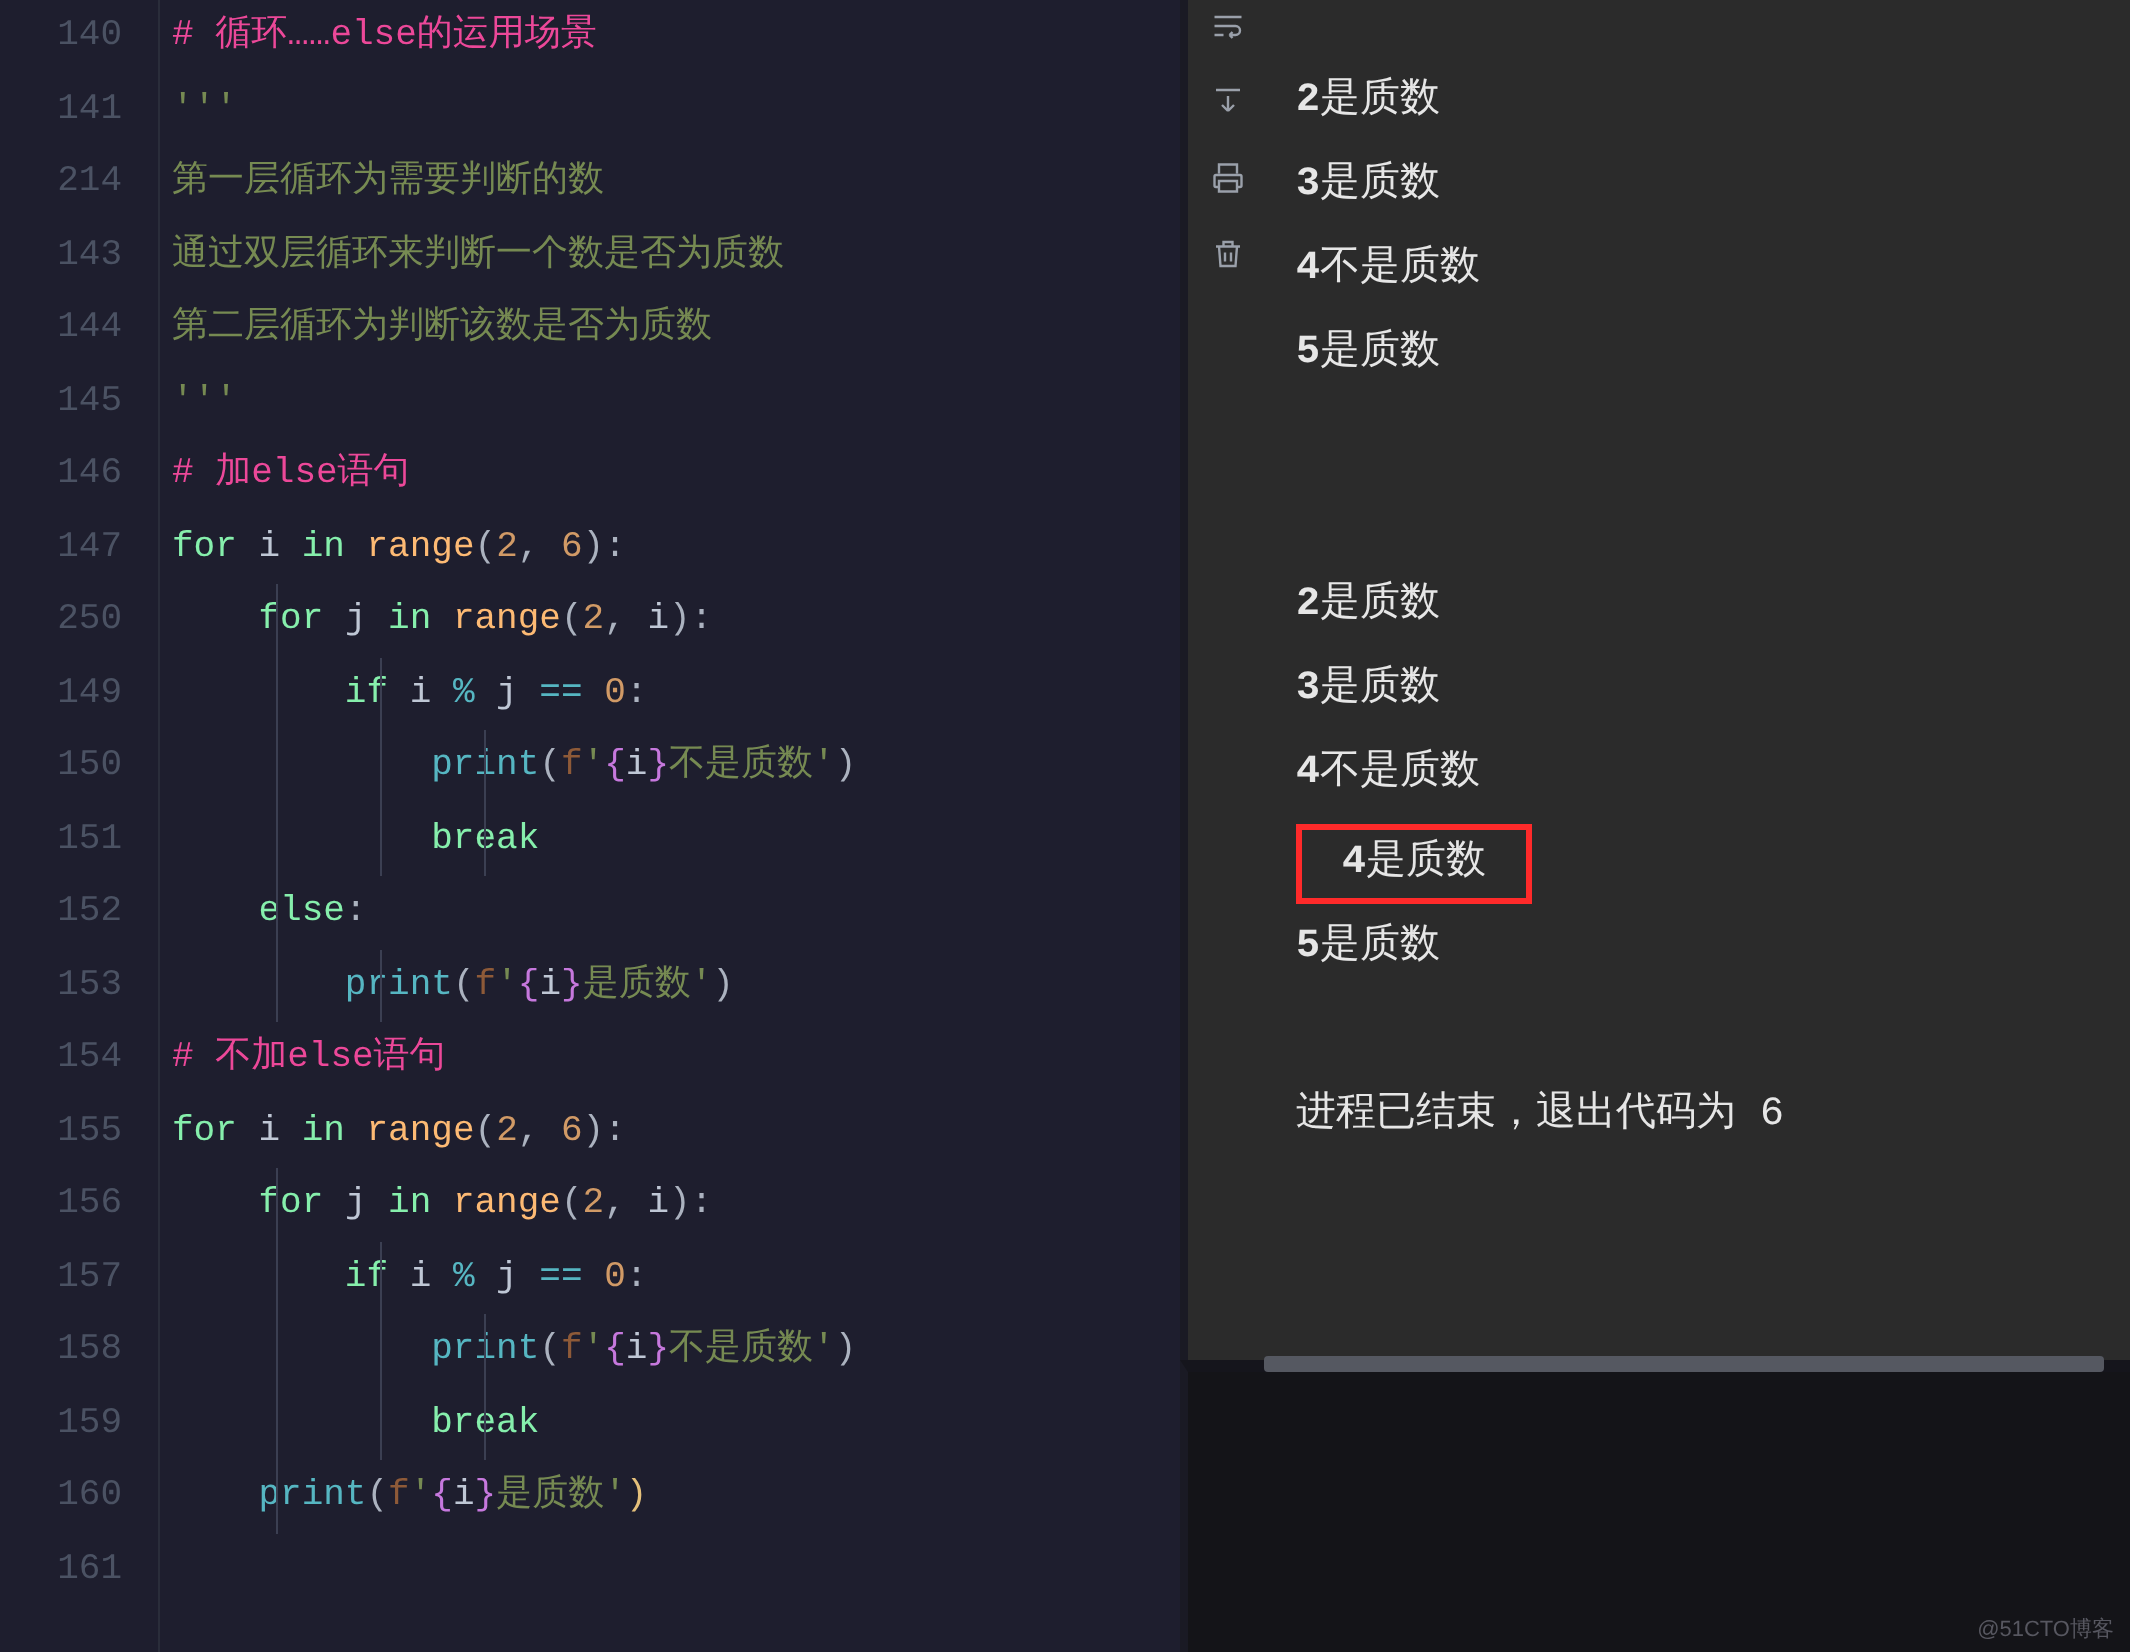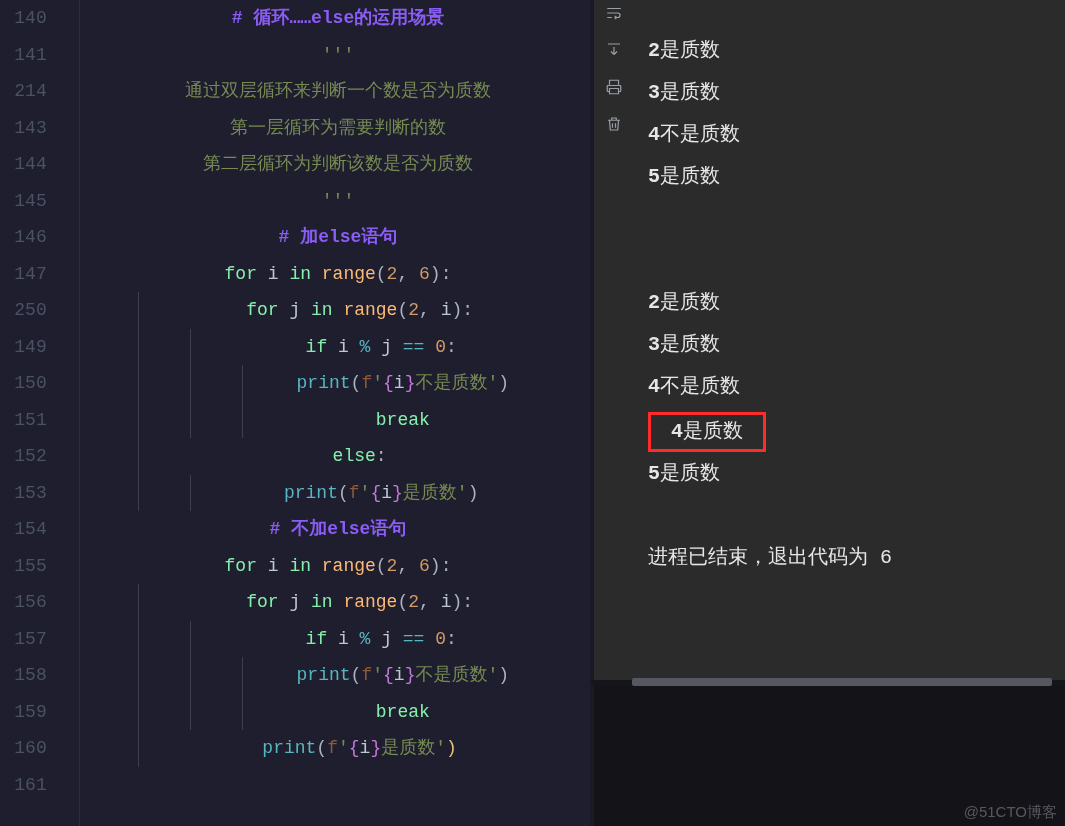--- a/index.html
+++ b/index.html
@@ -22,35 +22,35 @@
   }
   .gutter {
     width: 80px;
     background: #1e1e2e;
     text-align: right;
     padding-right: 18px;
     color: #4b5263;
     user-select: none;
     border-right: 1px solid #2a2d3a;
   }
-  .gutter div, .code div { height: 36.5px; line-height: 36.5px; white-space: pre; text-align: center; }
+  .gutter div, .code div { height: 36.5px; line-height: 36.5px; white-space: pre; }
   .code { flex: 1; padding-left: 6px; position: relative; }
   .code-line { position: relative; }
   .indent-guide {
     position: absolute;
     top: 0; bottom: 0;
     width: 1px;
     background: #3b3f52;
   }
   .g1 { left: 52px; }
   .g2 { left: 104px; }
   .g3 { left: 156px; }
 
   
-  .c-comment  { color: #8b5cf6; font-weight: bold; }
+  .c-comment  { color: #ec4899; }
   .c-string   { color: #768a52; }
   .c-docstr   { color: #768a52; }
   .c-keyword  { color: #86efac; }      
   .c-ident    { color: #bfc7d5; }
   .c-func     { color: #56b6c2; }      
   .c-funcname { color: #fdba74; }
   .c-num      { color: #d19a66; }
   .c-op       { color: #56b6c2; }
   .c-punct    { color: #abb2bf; }
   .c-fstr     { color: #8e5a38; }
@@ -109,21 +109,21 @@
     left: 632px; top: 678px;
     height: 8px;
     width: 420px;
     background: #555861;
     border-radius: 2px;
   }
   .watermark {
     position: absolute;
     right: 8px; bottom: 4px;
     color: #575760;
-    font-size: 15px;
+    font-size: 11px;
     font-family: sans-serif;
   }
 </style>
 </head>
 <body>
 
 <div class="editor-pane">
   <div class="gutter" id="gutter">
       <div>140</div>
       <div>141</div>
@@ -144,22 +144,22 @@
       <div>156</div>
       <div>157</div>
       <div>158</div>
       <div>159</div>
       <div>160</div>
       <div>161</div>
     </div>
   <div class="code" id="code">
       <div class="code-line"><span class="c-comment"># 循环……else的运用场景</span></div>
       <div class="code-line"><span class="c-docstr">'''</span></div>
+      <div class="code-line"><span class="c-docstr">第一层循环为需要判断的数</span></div>
       <div class="code-line"><span class="c-docstr">通过双层循环来判断一个数是否为质数</span></div>
-      <div class="code-line"><span class="c-docstr">第一层循环为需要判断的数</span></div>
       <div class="code-line"><span class="c-docstr">第二层循环为判断该数是否为质数</span></div>
       <div class="code-line"><span class="c-docstr">'''</span></div>
       <div class="code-line"><span class="c-comment"># 加else语句</span></div>
       <div class="code-line"><span class="c-keyword">for </span><span class="c-ident">i </span><span class="c-keyword">in </span><span class="c-funcname">range</span><span class="c-punct">(</span><span class="c-num">2</span><span class="c-punct">, </span><span class="c-num">6</span><span class="c-punct">):</span></div>
       <div class="code-line"><span class="indent-guide g1"></span><span class="c-ident">    </span><span class="c-keyword">for </span><span class="c-ident">j </span><span class="c-keyword">in </span><span class="c-funcname">range</span><span class="c-punct">(</span><span class="c-num">2</span><span class="c-punct">, </span><span class="c-ident">i</span><span class="c-punct">):</span></div>
       <div class="code-line"><span class="indent-guide g1"></span><span class="indent-guide g2"></span><span class="c-ident">        </span><span class="c-keyword">if </span><span class="c-ident">i </span><span class="c-op">% </span><span class="c-ident">j </span><span class="c-op">== </span><span class="c-num">0</span><span class="c-punct">:</span></div>
       <div class="code-line"><span class="indent-guide g1"></span><span class="indent-guide g2"></span><span class="indent-guide g3"></span><span class="c-ident">            </span><span class="c-func">print</span><span class="c-punct">(</span><span class="c-fstr">f</span><span class="c-string">'</span><span class="c-fbrace">{</span><span class="c-ident">i</span><span class="c-fbrace">}</span><span class="c-string">不是质数</span><span class="c-string">'</span><span class="c-punct">)</span></div>
       <div class="code-line"><span class="indent-guide g1"></span><span class="indent-guide g2"></span><span class="indent-guide g3"></span><span class="c-ident">            </span><span class="c-keyword">break</span></div>
       <div class="code-line"><span class="indent-guide g1"></span><span class="c-ident">    </span><span class="c-keyword">else</span><span class="c-punct">:</span></div>
       <div class="code-line"><span class="indent-guide g1"></span><span class="indent-guide g2"></span><span class="c-ident">        </span><span class="c-func">print</span><span class="c-punct">(</span><span class="c-fstr">f</span><span class="c-string">'</span><span class="c-fbrace">{</span><span class="c-ident">i</span><span class="c-fbrace">}</span><span class="c-string">是质数</span><span class="c-string">'</span><span class="c-punct">)</span></div>

